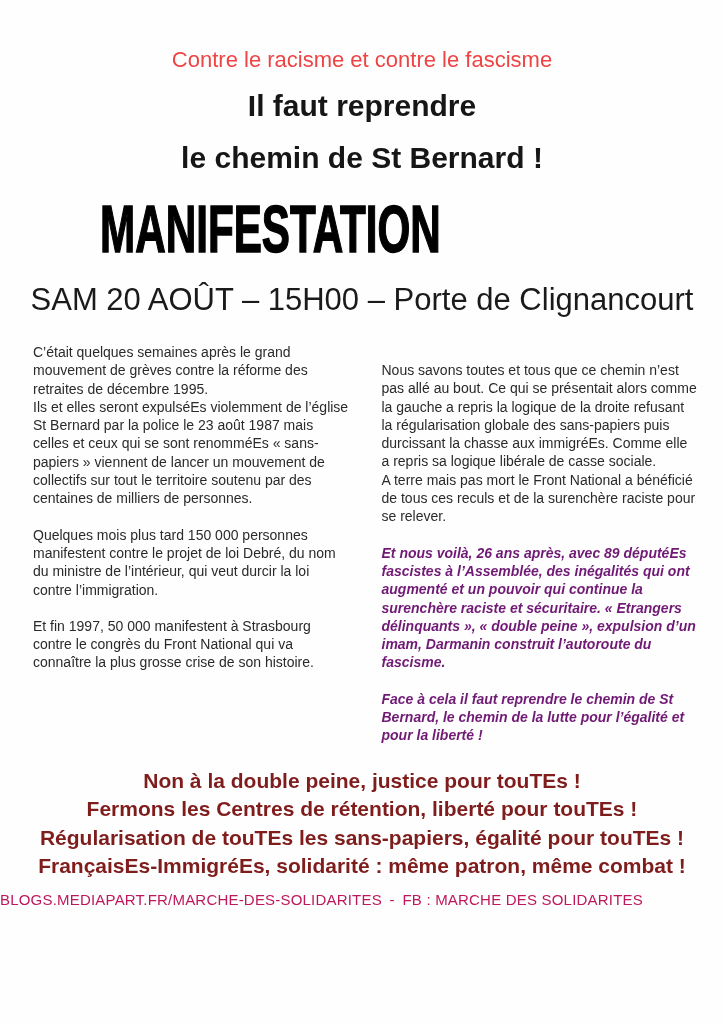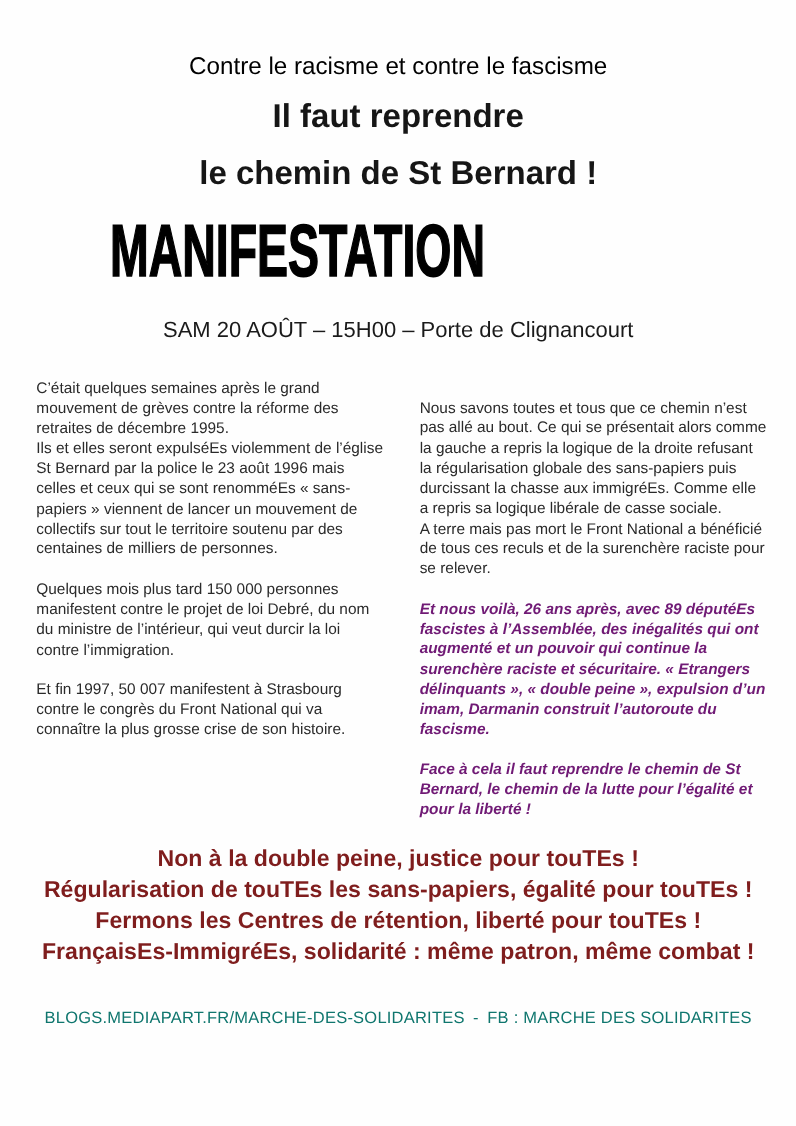--- a/index.html
+++ b/index.html
@@ -12,21 +12,21 @@
     color: #262626;
     font-family: "Liberation Sans", sans-serif;
     box-sizing: border-box;
     overflow: hidden;
   }
   .kicker {
     padding-top: 46px;
     text-align: center;
     font-size: 22px;
     line-height: 28px;
-    color: #000000;
+    color: #ef4444;
   }
   .main-title {
     margin-top: 6px;
     text-align: center;
     font-size: 30px;
     line-height: 52px;
     font-weight: bold;
     color: #161616;
   }
   .banner {
@@ -42,21 +42,21 @@
     color: #000000;
     transform: scaleX(0.63);
     transform-origin: center center;
     white-space: nowrap;
     letter-spacing: 0px;
     -webkit-text-stroke: 1.5px #000;
   }
   .event-line {
     margin-top: 16px;
     text-align: center;
-    font-size: 20px;
+    font-size: 31px;
     line-height: 40px;
     color: #1a1a1a;
   }
   .columns {
     display: flex;
     gap: 32px;
     padding: 0 26px 0 33px;
     margin-top: 23px;
     font-size: 14px;
     line-height: 18.3px;
@@ -69,25 +69,25 @@
   .para.bold { font-weight: bold; color: #701a75; font-style: italic; }
   .slogans {
     margin-top: 22px;
     text-align: center;
     font-weight: bold;
     font-size: 21px;
     line-height: 28.5px;
     color: #7f1d1d;
   }
   .footer-line {
-    margin-top: 36px;
-    text-align: center;
+    margin-top: 10px;
+    text-align: left;
     font-size: 15px;
     line-height: 18px;
-    color: #0f766e;
+    color: #be185d;
     letter-spacing: 0.2px;
   }
 </style>
 </head>
 <body>
 
 <div class="page">
 
   <div class="kicker">Contre le racisme et contre le fascisme</div>
 
@@ -99,45 +99,45 @@
   <div class="banner">
     <span class="banner-text">MANIFESTATION</span>
   </div>
 
   <div class="event-line">SAM 20 AOÛT – 15H00 – Porte de Clignancourt</div>
 
   <div class="columns">
     <div class="col col-left" id="col-left">
         <div class="para">
           <div>C’était quelques semaines après le grand mouvement de grèves contre la réforme des retraites de décembre 1995.</div>
-          <div>Ils et elles seront expulséEs violemment de l’église St Bernard par la police le 23 août 1996 mais celles et ceux qui se sont renomméEs « sans-papiers » viennent de lancer un mouvement de collectifs sur tout le territoire soutenu par des centaines de milliers de personnes.</div>
+          <div>Ils et elles seront expulséEs violemment de l’église St Bernard par la police le 23 août 1987 mais celles et ceux qui se sont renomméEs « sans-papiers » viennent de lancer un mouvement de collectifs sur tout le territoire soutenu par des centaines de milliers de personnes.</div>
         </div>
         <div class="para">
           <div>Quelques mois plus tard 150 000 personnes manifestent contre le projet de loi Debré, du nom du ministre de l’intérieur, qui veut durcir la loi contre l’immigration.</div>
         </div>
         <div class="para">
-          <div>Et fin 1997, 50 007 manifestent à Strasbourg contre le congrès du Front National qui va connaître la plus grosse crise de son histoire.</div>
+          <div>Et fin 1997, 50 000 manifestent à Strasbourg contre le congrès du Front National qui va connaître la plus grosse crise de son histoire.</div>
         </div>
       </div>
     <div class="col col-right" id="col-right">
         <div class="para">
           <div>Nous savons toutes et tous que ce chemin n’est pas allé au bout. Ce qui se présentait alors comme la gauche a repris la logique de la droite refusant la régularisation globale des sans-papiers puis durcissant la chasse aux immigréEs. Comme elle a repris sa logique libérale de casse sociale.</div>
           <div>A terre mais pas mort le Front National a bénéficié de tous ces reculs et de la surenchère raciste pour se relever.</div>
         </div>
         <div class="para bold">
           <div>Et nous voilà, 26 ans après, avec 89 députéEs fascistes à l’Assemblée, des inégalités qui ont augmenté et un pouvoir qui continue la surenchère raciste et sécuritaire. « Etrangers délinquants », « double peine », expulsion d’un imam, Darmanin construit l’autoroute du fascisme.</div>
         </div>
         <div class="para bold">
           <div>Face à cela il faut reprendre le chemin de St Bernard, le chemin de la lutte pour l’égalité et pour la liberté !</div>
         </div>
       </div>
   </div>
 
   <div class="slogans" id="slogans">
       <div>Non à la double peine, justice pour touTEs !</div>
+      <div>Fermons les Centres de rétention, liberté pour touTEs !</div>
       <div>Régularisation de touTEs les sans-papiers, égalité pour touTEs !</div>
-      <div>Fermons les Centres de rétention, liberté pour touTEs !</div>
       <div>FrançaisEs-ImmigréEs, solidarité : même patron, même combat !</div>
     </div>
 
   <div class="footer-line">BLOGS.MEDIAPART.FR/MARCHE-DES-SOLIDARITES - FB : MARCHE DES SOLIDARITES</div>
 
 </div>
 
 </body></html>

